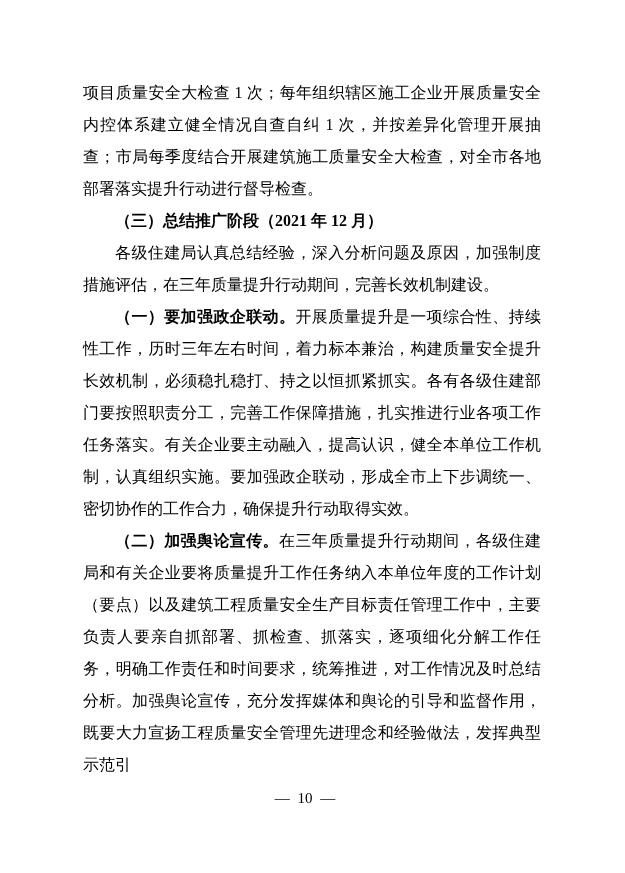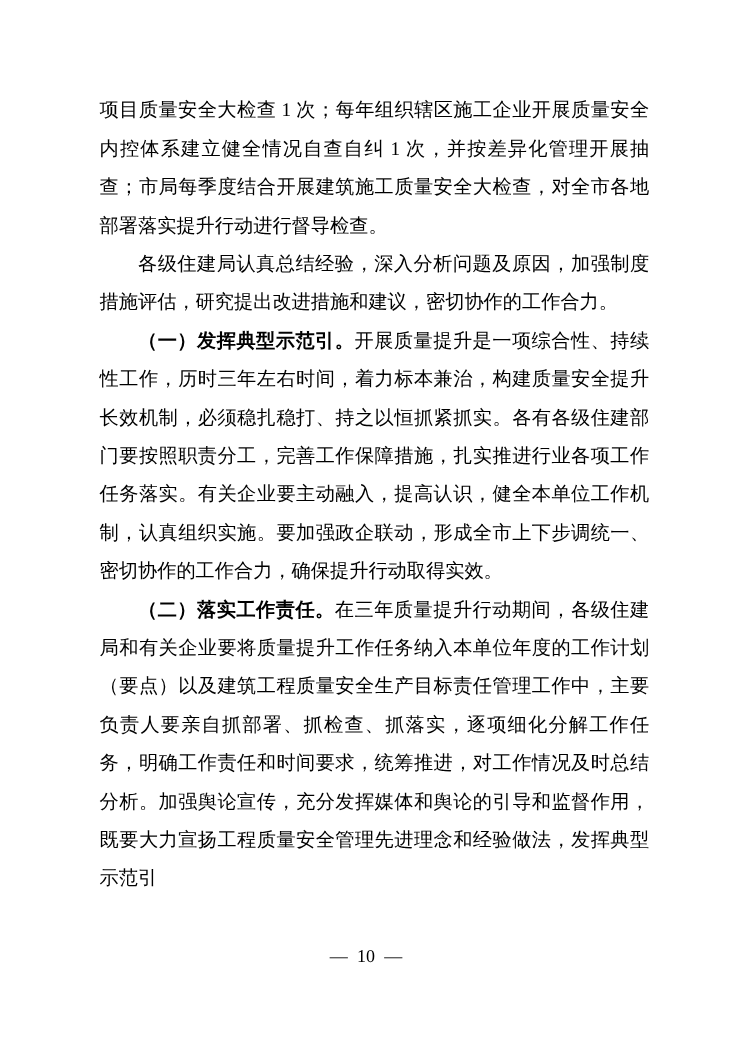--- a/index.html
+++ b/index.html
@@ -48,18 +48,19 @@
     color: #000000;
     word-spacing: 4px;
   }
 </style>
 </head>
 <body>
 
 <div class="page">
   <div class="doc-body">
       <p class="para"><span>项目质量安全大检查 1 次；每年组织辖区施工企业开展质量安全内控体系建立健全情况自查自纠 1 次，并按差异化管理开展抽查；市局每季度结合开展建筑施工质量安全大检查，对全市各地部署落实提升行动进行督导检查。</span></p>
-      <p class="para indent"><span>各级住建局认真总结经验，深入分析问题及原因，加强制度措施评估，研究提出改进措施和建议，密切协作的工作合力。</span></p>
-      <p class="para indent"><span class="seg-bold">（一）发挥典型示范引。</span><span>开展质量提升是一项综合性、持续性工作，历时三年左右时间，着力标本兼治，构建质量安全提升长效机制，必须稳扎稳打、持之以恒抓紧抓实。各有各级住建部门要按照职责分工，完善工作保障措施，扎实推进行业各项工作任务落实。有关企业要主动融入，提高认识，健全本单位工作机制，认真组织实施。要加强政企联动，形成全市上下步调统一、密切协作的工作合力，确保提升行动取得实效。</span></p>
-      <p class="para indent"><span class="seg-bold">（二）落实工作责任。</span><span>在三年质量提升行动期间，各级住建局和有关企业要将质量提升工作任务纳入本单位年度的工作计划（要点）以及建筑工程质量安全生产目标责任管理工作中，主要负责人要亲自抓部署、抓检查、抓落实，逐项细化分解工作任务，明确工作责任和时间要求，统筹推进，对工作情况及时总结分析。加强舆论宣传，充分发挥媒体和舆论的引导和监督作用，既要大力宣扬工程质量安全管理先进理念和经验做法，发挥典型示范引</span></p>
+      <p class="para indent"><span class="seg-bold">（三）总结推广阶段（2021 年 12 月）</span></p>
+      <p class="para indent"><span>各级住建局认真总结经验，深入分析问题及原因，加强制度措施评估，在三年质量提升行动期间，完善长效机制建设。</span></p>
+      <p class="para indent"><span class="seg-bold">（一）要加强政企联动。</span><span>开展质量提升是一项综合性、持续性工作，历时三年左右时间，着力标本兼治，构建质量安全提升长效机制，必须稳扎稳打、持之以恒抓紧抓实。各有各级住建部门要按照职责分工，完善工作保障措施，扎实推进行业各项工作任务落实。有关企业要主动融入，提高认识，健全本单位工作机制，认真组织实施。要加强政企联动，形成全市上下步调统一、密切协作的工作合力，确保提升行动取得实效。</span></p>
+      <p class="para indent"><span class="seg-bold">（二）加强舆论宣传。</span><span>在三年质量提升行动期间，各级住建局和有关企业要将质量提升工作任务纳入本单位年度的工作计划（要点）以及建筑工程质量安全生产目标责任管理工作中，主要负责人要亲自抓部署、抓检查、抓落实，逐项细化分解工作任务，明确工作责任和时间要求，统筹推进，对工作情况及时总结分析。加强舆论宣传，充分发挥媒体和舆论的引导和监督作用，既要大力宣扬工程质量安全管理先进理念和经验做法，发挥典型示范引</span></p>
     </div>
   <div class="page-footer">— 10 —</div>
 </div>
 
 </body></html>

